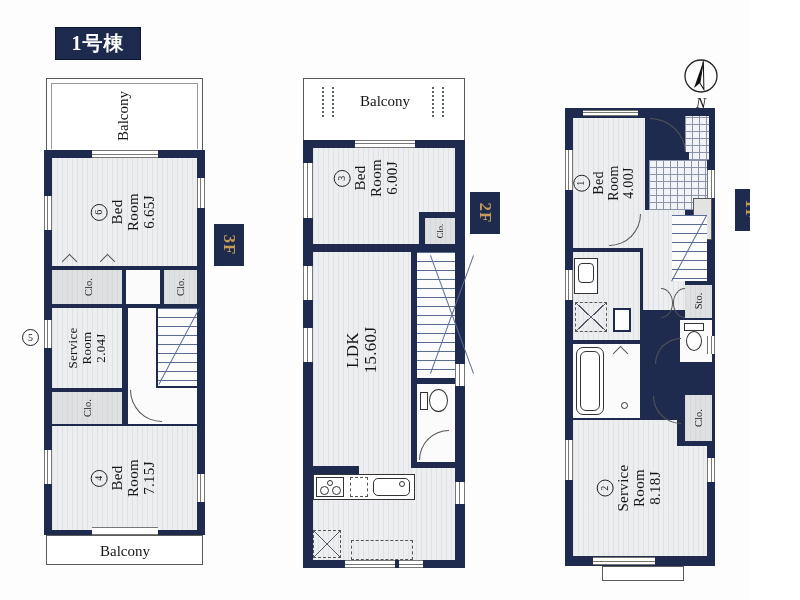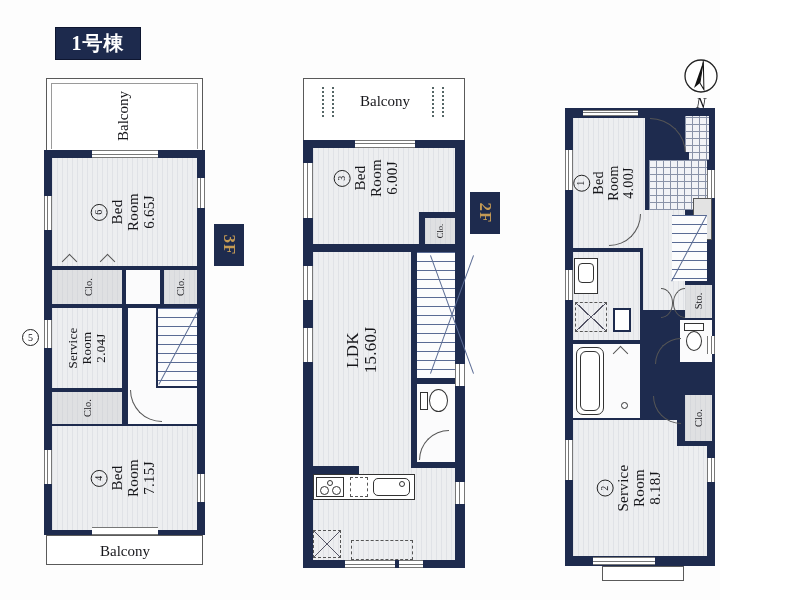--- a/index.html
+++ b/index.html
@@ -1,17 +1,17 @@
 <!DOCTYPE html>
 <html><head>
 <meta charset="utf-8">
 <style>
   html,body{margin:0;padding:0;background:#fff;}
   #canvas{position:relative;width:720px;height:600px;background:#fdfdfd;overflow:hidden;
-          font-family:"Liberation Serif",serif;color:#16161a;}
+          font-family:"Liberation Serif",serif;color:#16161a;padding-left:30px;}
   .abs{position:absolute;}
   
   .navy{position:absolute;background:#1e2b4e;}
   .room{position:absolute;background:#edeef0;
         background-image:repeating-linear-gradient(90deg,rgba(110,120,145,.10) 0 1px,transparent 1px 5px);}
   .groom{position:absolute;background:#dfe0e2;
          background-image:repeating-linear-gradient(90deg,rgba(110,120,145,.08) 0 1px,transparent 1px 5px);}
   .white{position:absolute;background:#fbfbfc;}
   
   .balc{position:absolute;background:#fff;border:1px solid #5a5a5a;}

